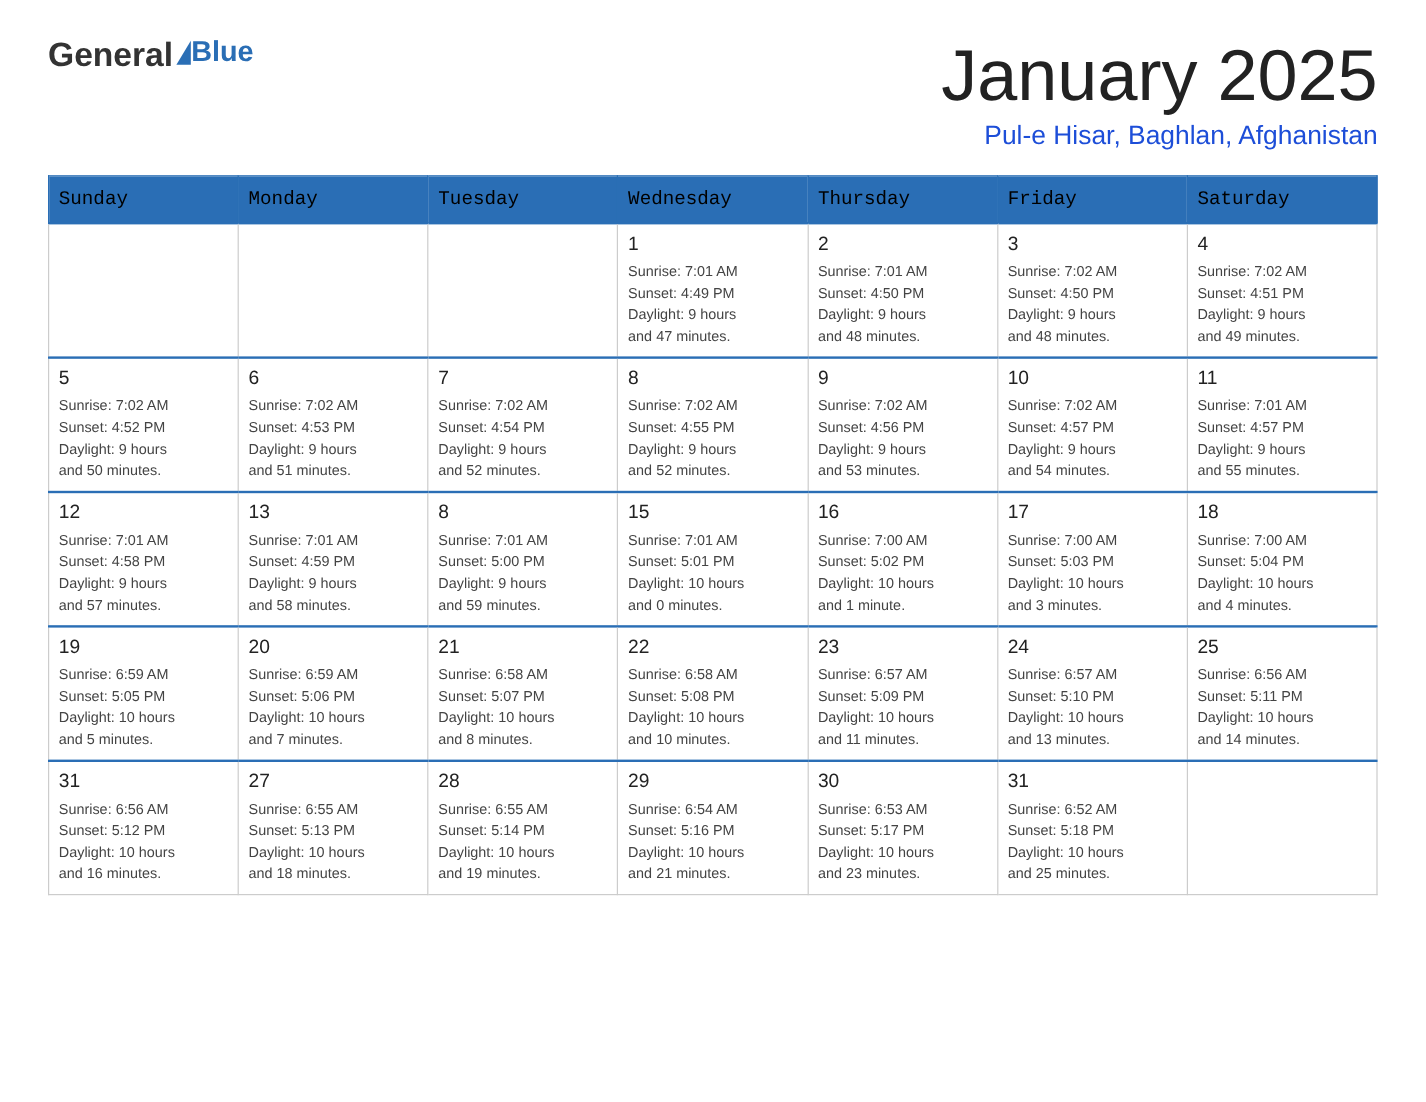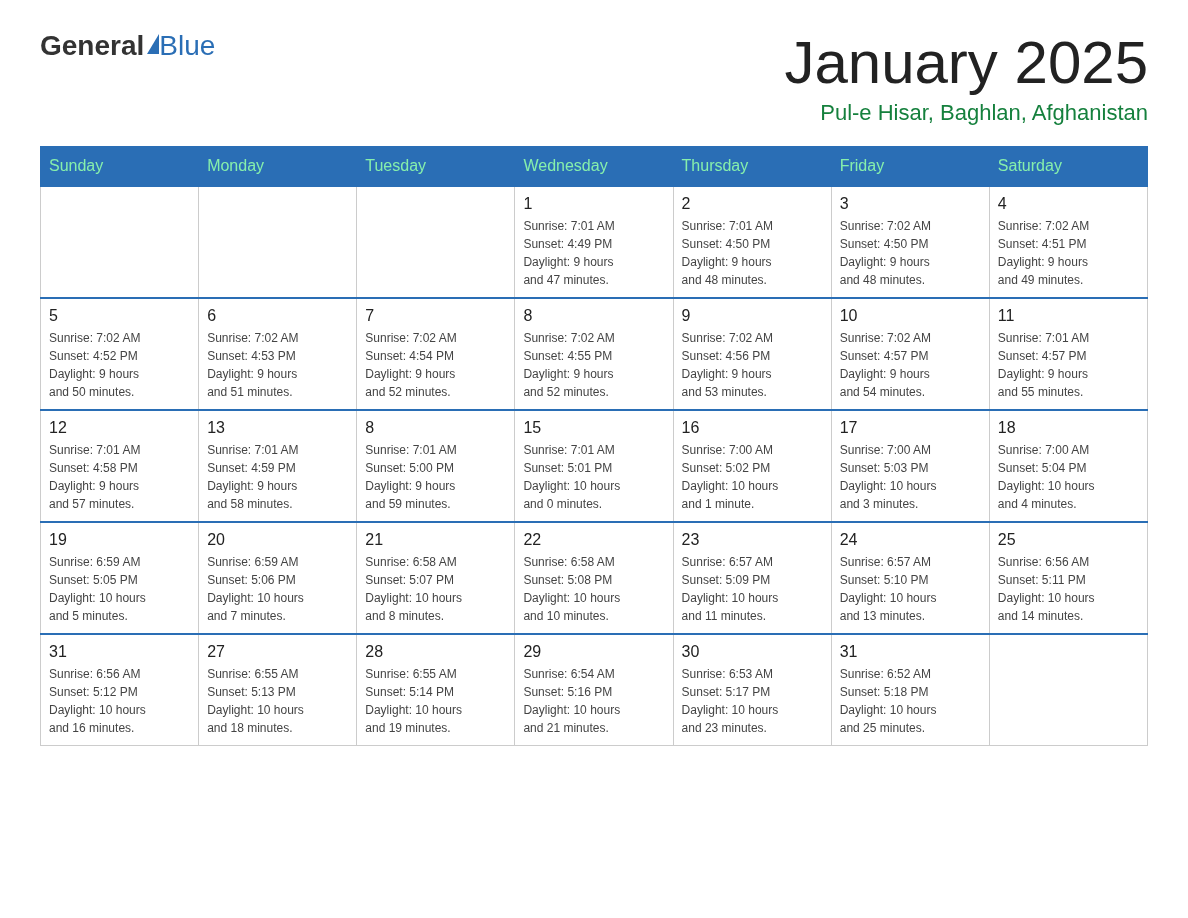--- a/index.html
+++ b/index.html
@@ -15,51 +15,52 @@
       justify-content: space-between;
       align-items: flex-start;
       margin-bottom: 20px;
     }
     .logo-text-general {
       font-size: 28px;
       font-weight: bold;
       color: #333;
     }
     .logo-text-blue {
-      font-size: 28px;
-      font-weight: normal;
+      font-size: 24px;
+      font-weight: bold;
       color: #2a6eb5;
     }
     .title-section {
       text-align: right;
     }
     .calendar-title {
       font-size: 60px;
       font-weight: normal;
       color: #222;
       line-height: 1.1;
     }
     .calendar-subtitle {
       font-size: 22px;
-      color: #15803d;
+      color: #1d4ed8;
       margin-top: 4px;
     }
     .calendar-table {
       width: 100%;
       border-collapse: collapse;
       table-layout: fixed;
     }
     .calendar-table thead th {
       background-color: #2a6eb5;
-      color: #86efac;
+      color: #000000;
       font-size: 16px;
       font-weight: normal;
       padding: 10px 8px;
       text-align: left;
       border: 1px solid #2a6eb5;
+      font-family: Liberation Mono, monospace;
     }
     .calendar-table tbody td {
       vertical-align: top;
       padding: 8px;
       border: 1px solid #ccc;
       font-size: 12.5px;
       color: #333;
       min-height: 90px;
       height: 110px;
     }

